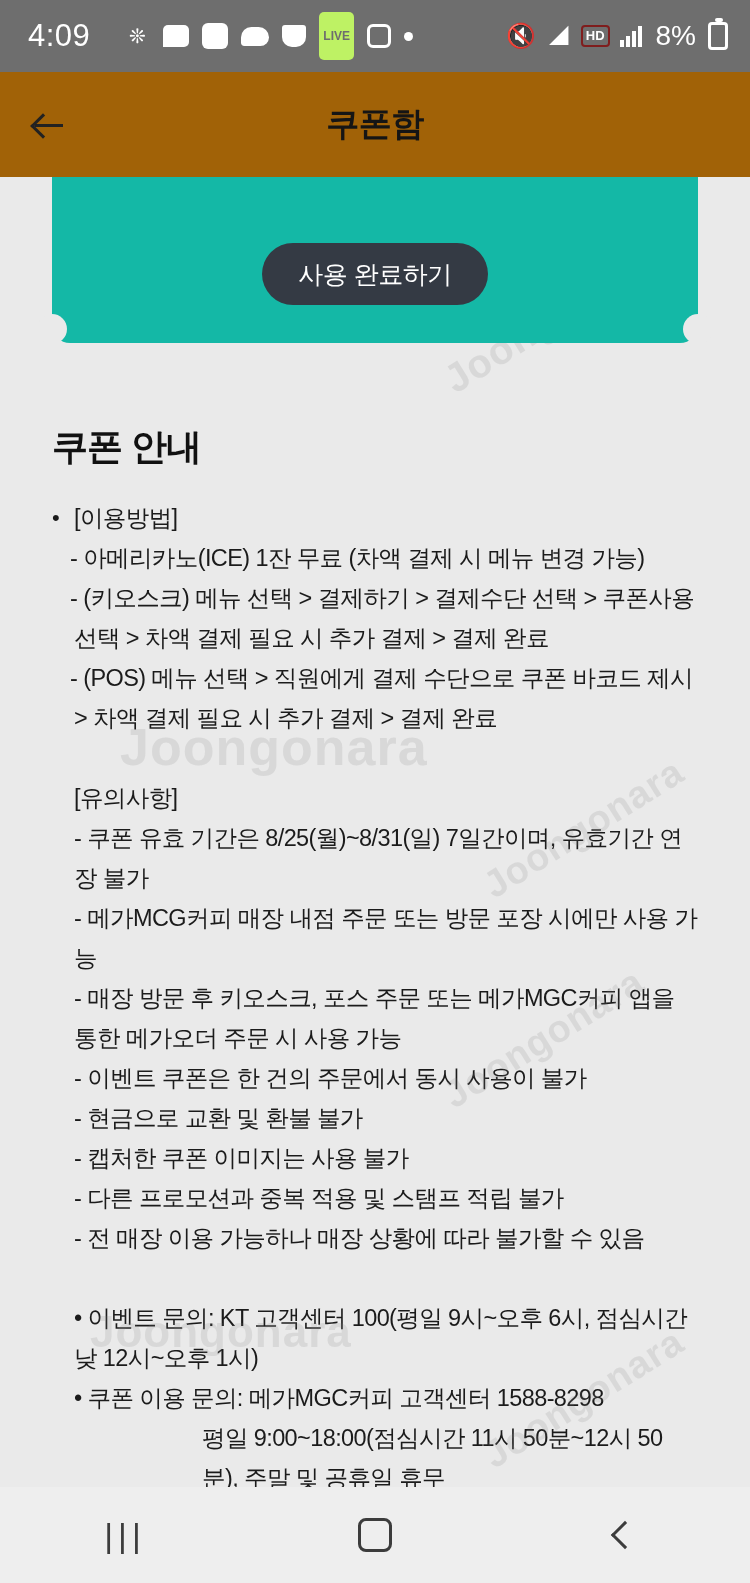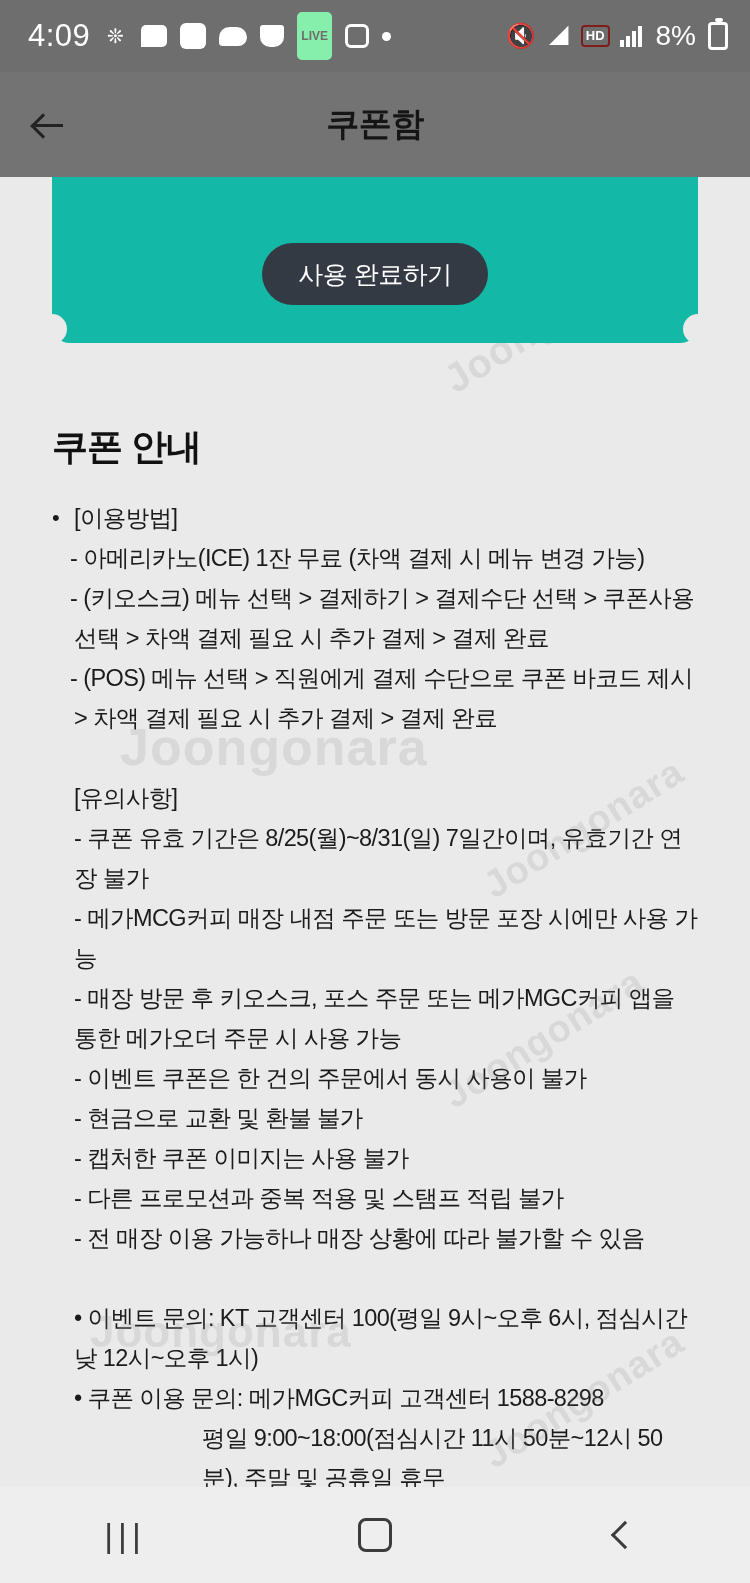--- a/index.html
+++ b/index.html
@@ -25,21 +25,21 @@
     background: #6e6e6e;
     color: #ffffff;
     display: flex;
     align-items: center;
     padding: 0 22px 0 28px;
     flex: 0 0 auto;
   }
   .clock {
     font-size: 31px;
     letter-spacing: 0.5px;
-    margin-right: 12px;
+    margin-right: 34px;
     font-weight: 400;
   }
   .sb-icons {
     display: flex;
     align-items: center;
     gap: 13px;
     flex: 1 1 auto;
   }
   .sb-right {
     display: flex;
@@ -72,21 +72,21 @@
   }
   .ic-cup {
     width: 24px; height: 22px;
     background: #fff;
     border-radius: 3px 3px 10px 10px;
   }
   .ic-live {
     font-size: 12px;
     font-weight: bold;
     color: #6e6e6e;
-    background: #86efac;
+    background: #bef264;
     border-radius: 5px;
     padding: 18px 4px;
     line-height: 1;
   }
   .ic-img {
     width: 24px; height: 24px;
     border: 3px solid #fff;
     border-radius: 6px;
   }
   .ic-dot {
@@ -133,21 +133,21 @@
     border-radius: 2px;
   }
   .wifi, .mute {
     font-size: 24px;
     line-height: 26px;
   }
 
   
   .appbar {
     height: 105px;
-    background: #737373;
+    background: #a16207;
     display: flex;
     align-items: center;
     position: relative;
     flex: 0 0 auto;
   }
   .back-btn {
     width: 96px;
     height: 100%;
     display: flex;
     align-items: center;

